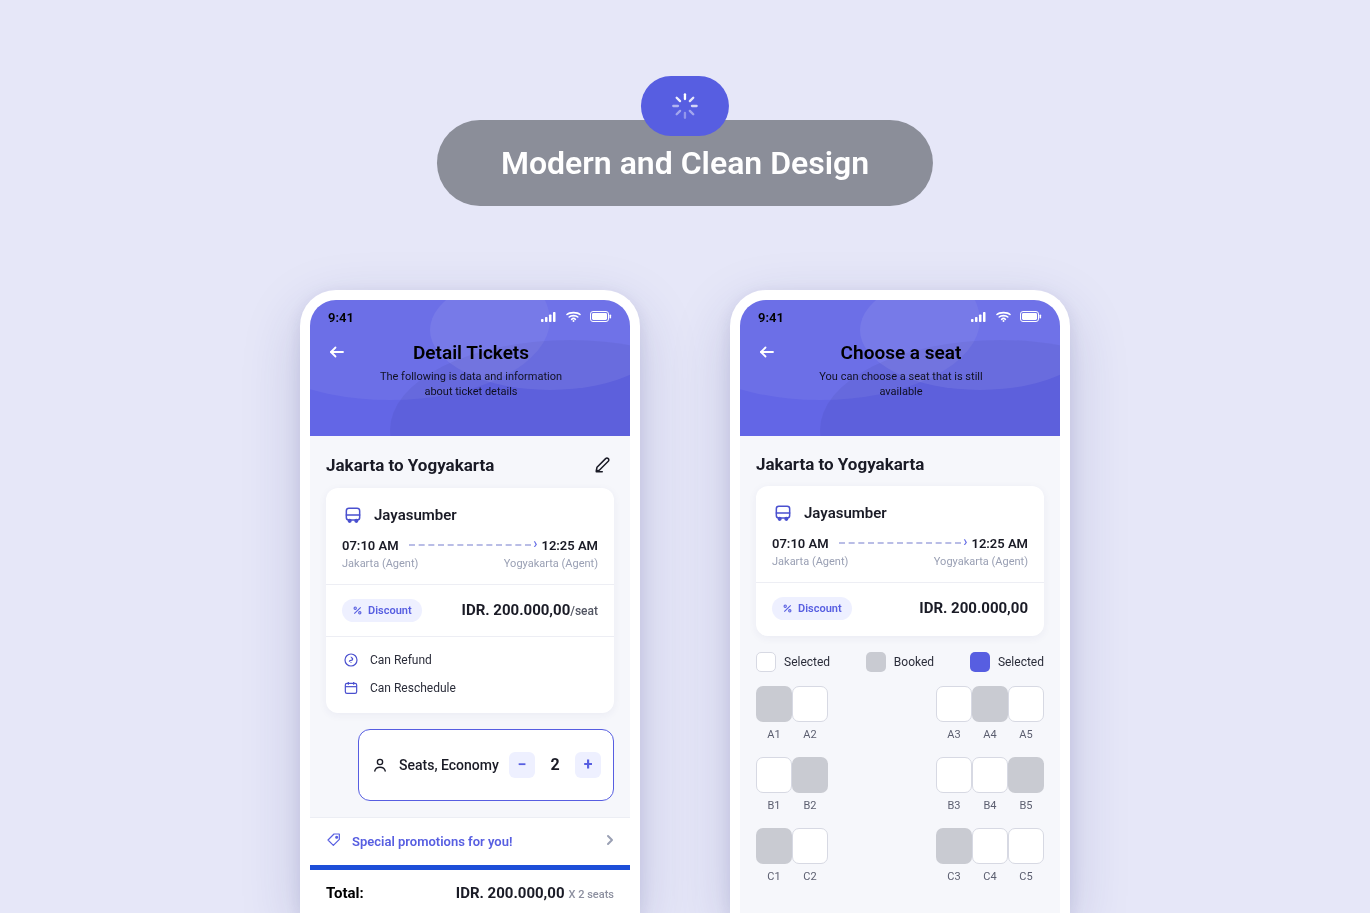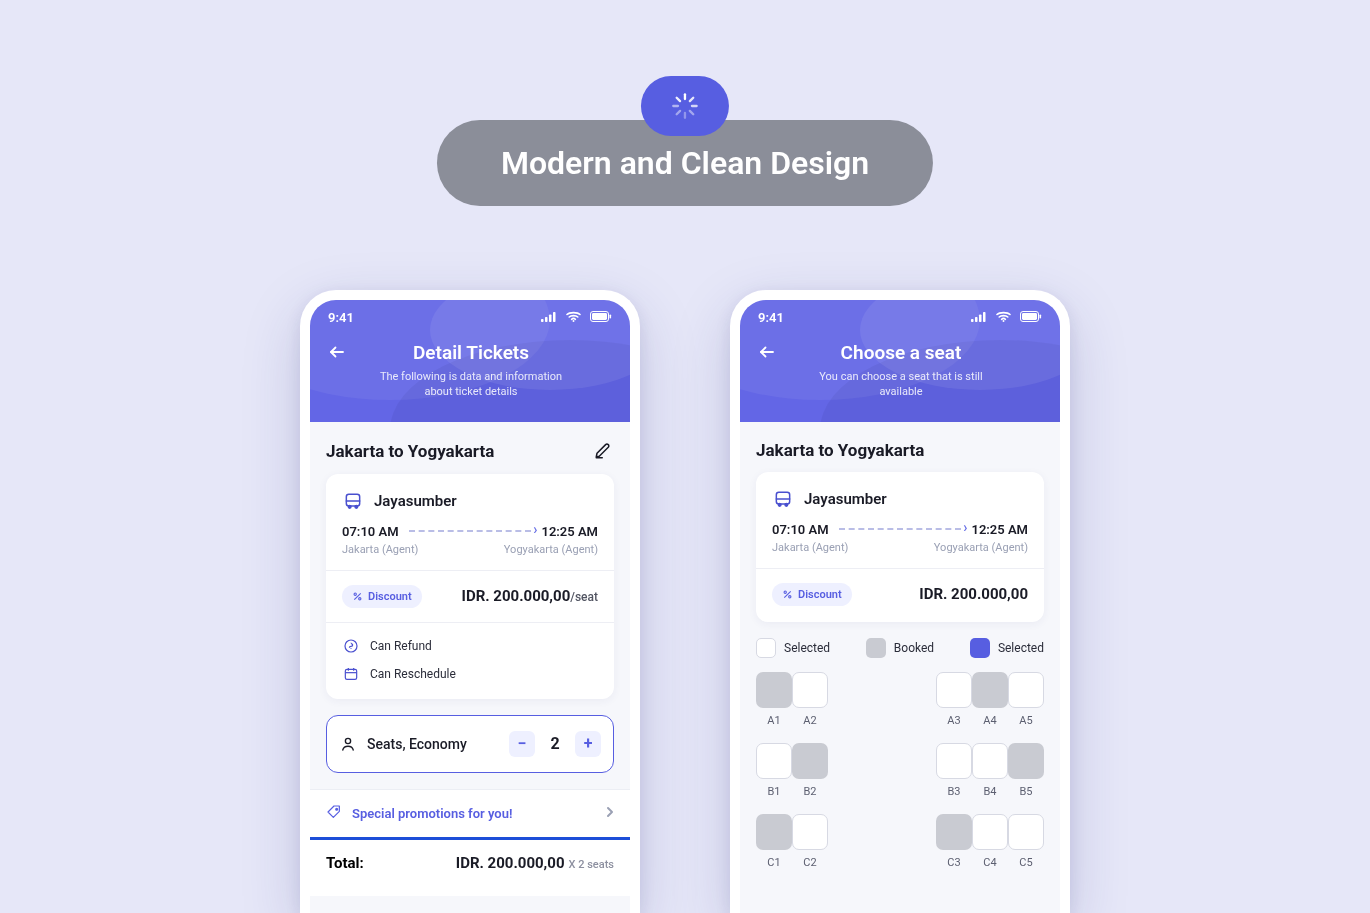--- a/index.html
+++ b/index.html
@@ -59,24 +59,24 @@
     border-bottom: none;
     overflow: hidden;
     box-shadow: 0 20px 60px rgba(40,44,120,0.18), 0 4px 16px rgba(40,44,120,0.10);
     height: 623px; 
   }
   .phone-inner { background: #f6f7fb; height: 100%; display: flex; flex-direction: column; }
 
   
   .phone-header {
     position: relative;
-    color: #ffffff;
+    color: #000000;
     background: #6366e6;
     overflow: hidden;
-    padding-bottom: 22px;
+    padding-bottom: 36px;
   }
   .phone-header .wave {
     position: absolute;
     border-radius: 50%;
     background: rgba(255,255,255,0.06);
   }
   .phone-header .wave.w1 { width: 320px; height: 160px; left: -80px; top: -60px; }
   .phone-header .wave.w2 { width: 360px; height: 180px; right: -120px; top: 40px; background: rgba(0,0,30,0.05); }
   .phone-header .wave.w3 { width: 240px; height: 120px; right: -40px; top: -30px; background: rgba(255,255,255,0.08); }
 
@@ -194,42 +194,43 @@
   }
   .perk-row:first-of-type { margin-top: 0; }
   .perk-icon {
     width: 18px; height: 18px;
     display: flex; align-items: center; justify-content: center;
   }
 
   .seat-selector {
     border: 1.5px solid #575ee1;
     border-radius: 12px;
-    padding: 15px 12px;
+    padding: 22px 12px;
     display: flex; align-items: center; gap: 10px;
     background: #fff;
     margin-bottom: 16px;
+    margin-left: 32px;
   }
   .seats-label { flex: 1; font-size: 14px; color: #1a1b26; font-weight: 500; }
   .stepper-btn {
     width: 26px; height: 26px;
     border-radius: 6px;
     background: #eef0ff; color: #575ee1;
     display: flex; align-items: center; justify-content: center;
     font-weight: 700; cursor: pointer;
     font-size: 16px;
   }
   .stepper-val { width: 20px; text-align: center; font-weight: 700; color: #1a1b26; }
 
   .promo-section {
     background: #fff;
     margin: 0 -16px;
     padding: 14px 16px;
     border-top: 1px solid #eceef4;
-    border-bottom: 3px solid #1d4ed8;
+    border-bottom: 5px solid #1d4ed8;
   }
   .promo-row {
     display: flex; align-items: center; gap: 10px;
     color: #575ee1; font-weight: 600; font-size: 13px;
   }
   .promo-row .chev { margin-left: auto; color: #9aa0b4; }
 
   .total-row {
     display: flex; align-items: baseline; gap: 10px;
     background: #fff;

